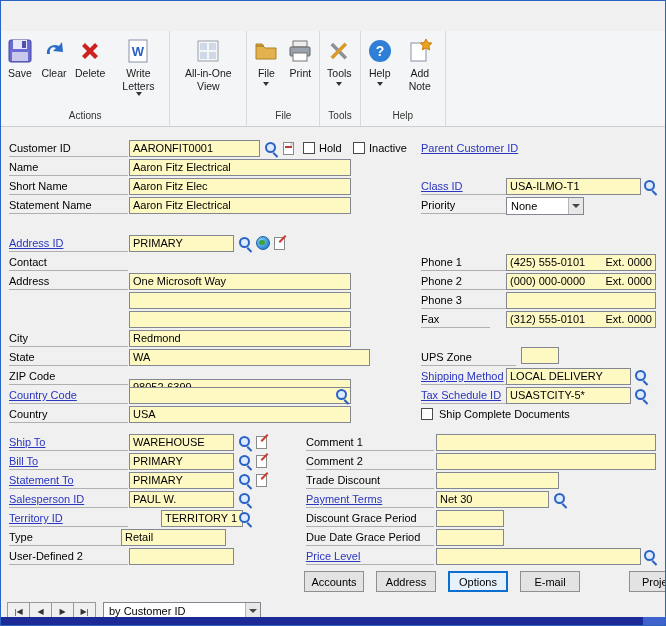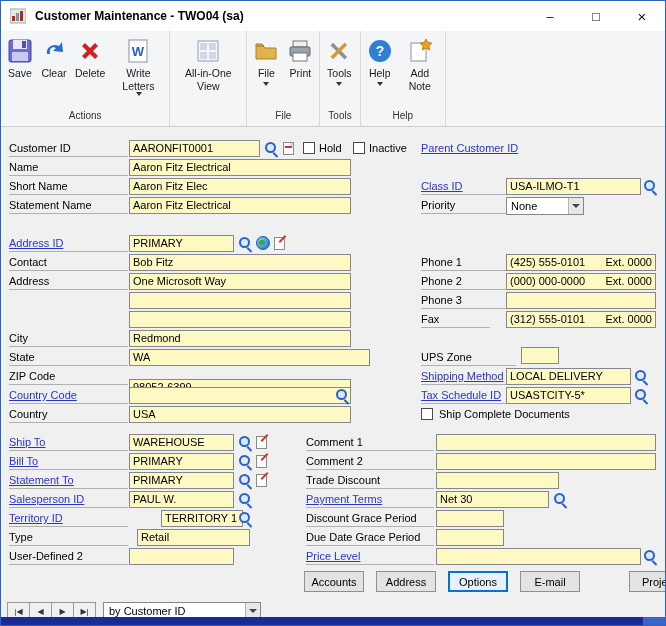--- a/index.html
+++ b/index.html
@@ -79,34 +79,20 @@
             border:1px solid #828790; font-size:11px; line-height:16px; padding:0 18px 0 5px; cursor:pointer; }
 
   .bottomstrip { position:absolute; left:0; right:0; bottom:0; height:8px; background:#1b2a96; }
   .bottomcorner { position:absolute; right:0; bottom:0; width:22px; height:8px; background:#3f63cc; }
 </style>
 </head>
 <body>
 
 <div class="window">
 
-  <div class="titlebar">
-    <svg class="title-icon" viewBox="0 0 16 16">
-      <rect x="0" y="1" width="16" height="14" fill="#e8e8e8" stroke="#9aa"></rect>
-      <rect x="2" y="8" width="3" height="5" fill="#b02a2a"></rect>
-      <rect x="6" y="5" width="3" height="8" fill="#8a8f98"></rect>
-      <rect x="10" y="3" width="3" height="10" fill="#b02a2a"></rect>
-    </svg>
-    <span class="title-text">Customer Maintenance  -  TWO04 (sa)</span>
-    <div class="win-controls">
-      <div class="win-btn">–</div>
-      <div class="win-btn">□</div>
-      <div class="win-btn" style="font-size:15px;">×</div>
-    </div>
-  </div>
 
   <div class="toolbar">
 
     <div class="tb-group">
       <div class="tb-btns">
         <div class="tb-btn">
           <span class="ticon">
             <svg width="26" height="26" viewBox="0 0 26 26">
                 <rect x="2" y="2" width="22" height="22" rx="2" fill="#6b6bd6" stroke="#4646a0"></rect>
                 <rect x="6" y="2" width="14" height="9" fill="#e8e8f8"></rect>
@@ -258,21 +244,20 @@
   <div class="lbl" style="left:420px; top:196px; width:85px;">Priority</div>
   <div class="select" style="left:505px; top:196px; width:78px;"><span>None</span><span class="sel-btn"></span></div>
 
   <div class="lbl" style="left:8px; top:234px; width:119px;"><span class="link">Address ID</span></div>
   <div class="fld" style="left:128px; top:234px; width:105px;">PRIMARY</div>
   <span class="lookup" style="left:236px; top:235px;"></span>
   <span class="globe" style="left:255px; top:235px;"></span>
   <span class="noteicon" style="left:273px; top:236px;"></span>
 
   <div class="lbl" style="left:8px; top:253px; width:119px;">Contact</div>
-  <div class="fld" style="left:128px; top:253px; width:222px;">Bob Fitz</div>
   <div class="lbl" style="left:420px; top:253px; width:85px;">Phone 1</div>
   <div class="fld flex" style="left:505px; top:253px; width:150px;">
       <span>(425) 555-0101</span>
       <span>Ext. 0000</span>
     </div>
 
   <div class="lbl" style="left:8px; top:272px; width:119px;">Address</div>
   <div class="fld" style="left:128px; top:272px; width:222px;">One Microsoft Way</div>
   <div class="lbl" style="left:420px; top:272px; width:85px;">Phone 2</div>
   <div class="fld flex" style="left:505px; top:272px; width:150px;">
@@ -337,21 +322,21 @@
 
   <div class="lbl" style="left:8px; top:490px; width:119px;"><span class="link">Salesperson ID</span></div>
   <div class="fld" style="left:128px; top:490px; width:105px;">PAUL W.</div>
   <span class="lookup" style="left:236px; top:491px;"></span>
 
   <div class="lbl" style="left:8px; top:509px; width:119px;"><span class="link">Territory ID</span></div>
   <div class="fld" style="left:128px; top:509px; width:82px;margin-left:32px;">TERRITORY 1</div>
   <span class="lookup" style="left:236px; top:510px;"></span>
 
   <div class="lbl" style="left:8px; top:528px; width:119px;">Type</div>
-  <div class="fld" style="left:136px; top:528px; width:113px;">Retail</div>
+  <div class="fld" style="left:120px; top:528px; width:105px;">Retail</div>
 
   <div class="lbl" style="left:8px; top:547px; width:119px;">User-Defined 2</div>
   <div class="fld" style="left:128px; top:547px; width:105px;"></div>
 
   <div class="lbl" style="left:305px; top:433px; width:128px;">Comment 1</div>
   <div class="fld" style="left:435px; top:433px; width:220px;"></div>
 
   <div class="lbl" style="left:305px; top:452px; width:128px;">Comment 2</div>
   <div class="fld" style="left:435px; top:452px; width:220px;"></div>
 

